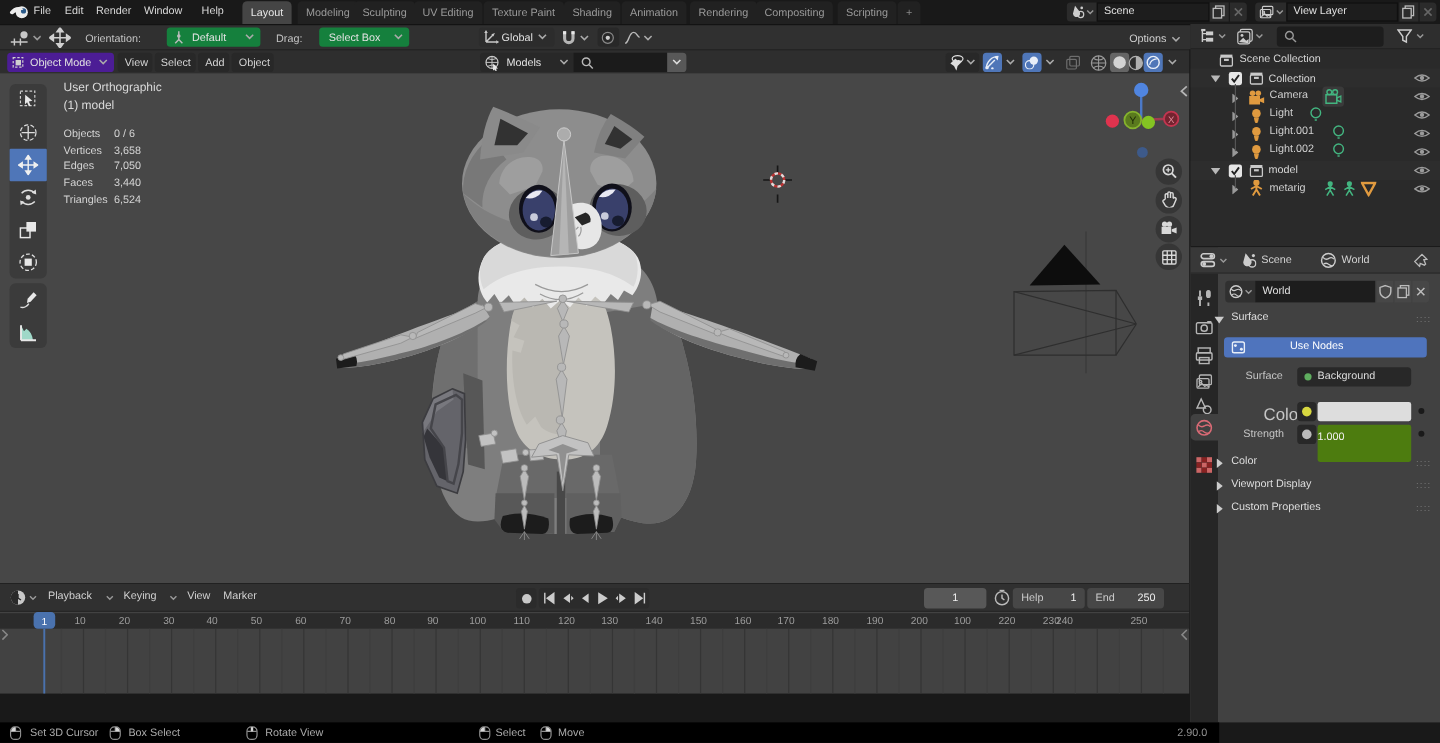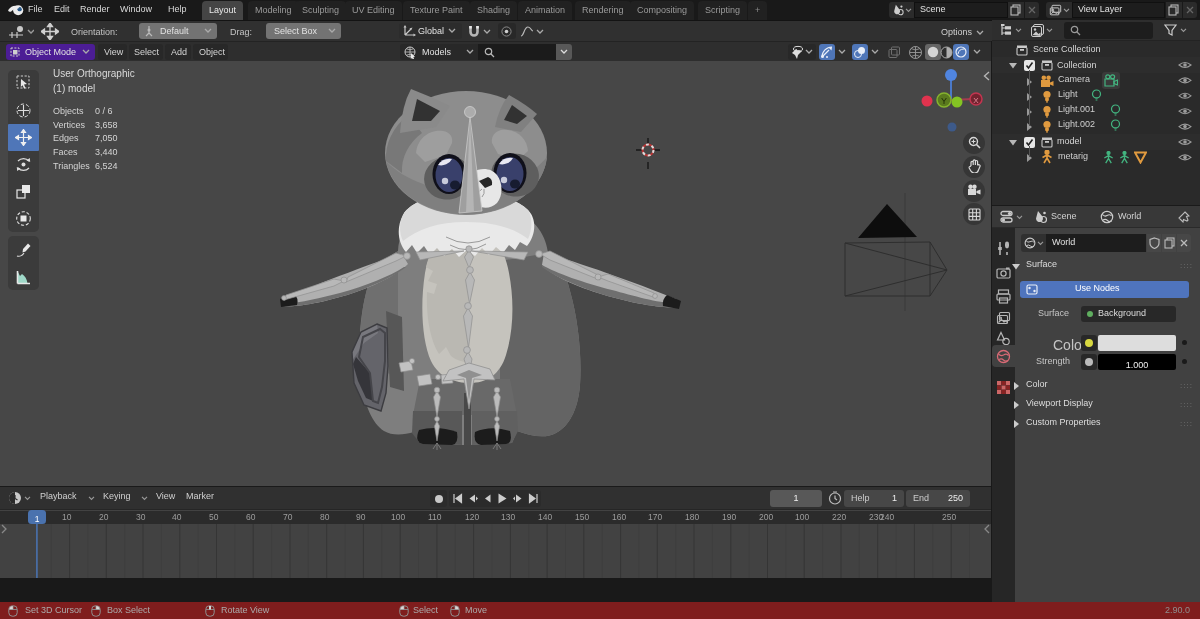--- a/index.html
+++ b/index.html
@@ -6,22 +6,22 @@
 #topbar{position:absolute;left:0;top:0;width:1200px;height:20px;background:#191919;color:#d4d4d4;font-size:9px}
 .menu{position:absolute;top:4px;color:#d9d9d9}
 .tab{position:absolute;top:1px;height:19px;line-height:19px;padding:0 7px;color:#9a9a9a;border-radius:4px 4px 0 0;font-size:9px;background:#212121}
 .tab.active{background:#454545;color:#e9e9e9}
 #tools{position:absolute;left:0;top:20px;width:1200px;height:21px;background:#303030;border-top:1px solid #131313;color:#cfcfcf;font-size:9px}
 #vphead{position:absolute;left:0;top:41px;width:991px;height:20px;background:#2e2e2e;border-top:1px solid #232323;color:#d4d4d4;font-size:9px}
 #viewport{position:absolute;left:0;top:61px;width:991px;height:426px;background:#474747;overflow:hidden}
 #outliner{position:absolute;left:992px;top:20px;width:208px;height:186px;background:#2a2a2a;overflow:hidden}
 #props{position:absolute;left:992px;top:205px;width:208px;height:397px;background:#414141;overflow:hidden;border-top:1px solid #1a1a1a}
 #timeline{position:absolute;left:0;top:486px;width:991px;height:92px;background:#424242;overflow:hidden;border-top:1px solid #1a1a1a}
-#status{position:absolute;left:0;top:602px;width:1200px;height:17px;background:#7f1d1d;color:#ababab;font-size:9px}
-.dd{background:#737373;border-radius:3px;color:#e2e2e2;position:absolute;font-size:9px}
+#status{position:absolute;left:0;top:602px;width:1016px;height:17px;background:#000000;color:#ababab;font-size:9px}
+.dd{background:#15803d;border-radius:3px;color:#e2e2e2;position:absolute;font-size:9px}
 </style></head><body>
 
 <div id="topbar">
   <svg class="abs" style="left:8px;top:3px" width="16" height="13" viewBox="0 0 22 18">
       <circle cx="14" cy="10" r="7" fill="#ececec"></circle>
       <circle cx="16" cy="8.5" r="3" fill="#2a5a8a"></circle>
       <path d="M0 10 Q5 3 12 4 L16 7 Q8 8 4 12 Q1 13 0 10 Z" fill="#ececec"></path>
     </svg>
   <span class="menu" style="left:28px">File</span>
   <span class="menu" style="left:54px">Edit</span>
@@ -785,21 +785,21 @@
   <span class="abs" style="left:61px;top:131px;font-size:14px;color:#c5c5c5">Color</span>
   <div class="abs" style="left:89px;top:129px;width:16px;height:16px;background:#282828;border-radius:3px">
       <div class="abs" style="left:4px;top:4px;width:8px;height:8px;border-radius:4px;background:#d8d840"></div>
     </div>
   <div class="abs" style="left:106px;top:129px;width:78px;height:16px;background:#ddd;border-radius:2px"></div>
   <div class="abs" style="left:190px;top:134px;width:5px;height:5px;border-radius:3px;background:#1a1a1a"></div>
   <span class="abs" style="left:44px;top:150px;font-size:9px;color:#c5c5c5">Strength</span>
   <div class="abs" style="left:89px;top:148px;width:16px;height:16px;background:#282828;border-radius:3px">
       <div class="abs" style="left:4px;top:4px;width:8px;height:8px;border-radius:4px;background:#bbb"></div>
     </div>
-  <div class="abs" style="left:106px;top:148px;width:78px;height:16px;background:#000000;border-radius:2px;text-align:center"><span style="font-size:9px;color:#f0f0f0;line-height:16px">1.000</span></div>
+  <div class="abs" style="left:106px;top:148px;width:78px;height:31px;background:#4d7c0f;border-radius:2px;"><span style="font-size:9px;color:#f0f0f0;line-height:16px">1.000</span></div>
   <div class="abs" style="left:190px;top:153px;width:5px;height:5px;border-radius:3px;background:#1a1a1a"></div>
   <svg class="abs" style="left:21px;top:176px" width="6" height="8" viewBox="0 0 6 8">
       <path d="M1 0 L6 4 L1 8 Z" fill="#ccc"></path>
     </svg>
   <span class="abs" style="left:34px;top:173px;font-size:9px;color:#dedede">Color</span>
   <svg class="abs" style="left:21px;top:195px" width="6" height="8" viewBox="0 0 6 8">
       <path d="M1 0 L6 4 L1 8 Z" fill="#ccc"></path>
     </svg>
   <span class="abs" style="left:34px;top:192px;font-size:9px;color:#dedede">Viewport Display</span>
   <svg class="abs" style="left:21px;top:214px" width="6" height="8" viewBox="0 0 6 8">

